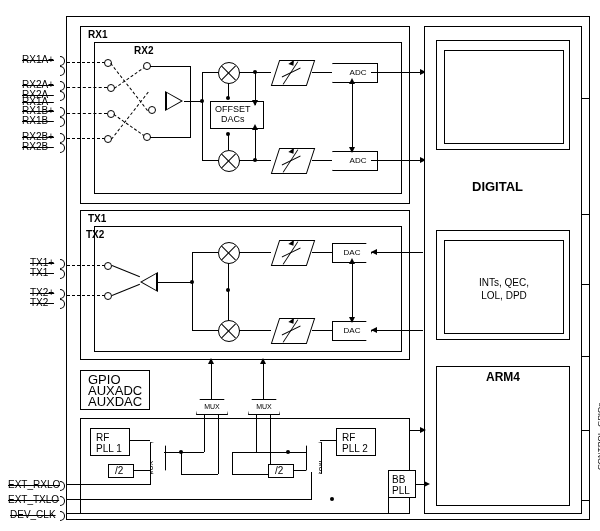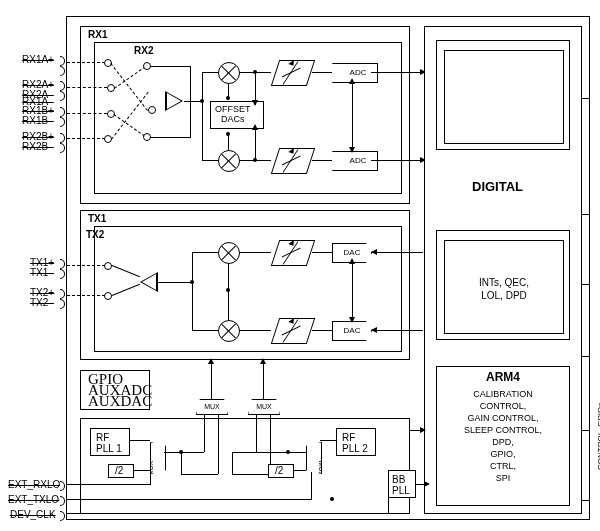--- a/index.html
+++ b/index.html
@@ -168,28 +168,20 @@
   <div class="box" style="left:436px;top:40px;width:134px;height:110px;"></div>
   <div class="box" style="left:444px;top:50px;width:120px;height:94px;text-align:center;"></div>
 
   <div class="box" style="left:436px;top:230px;width:134px;height:110px;"></div>
   <div class="box" style="left:444px;top:240px;width:120px;height:94px;"></div>
   <div class="lbl" style="left:456px;top:276px;width:96px;text-align:center;font-size:10px;line-height:13px;">INTs, QEC,
 LOL, DPD</div>
 
   <div class="box" style="left:436px;top:366px;width:134px;height:140px;"></div>
   <div class="lbl mid" style="left:486px;top:372px;font-size:12px;">ARM4</div>
-  <div class="lbl" style="left:448px;top:388px;width:110px;text-align:center;font-size:9px;line-height:12px;">CALIBRATION
-CONTROL,
-GAIN CONTROL,
-SLEEP CONTROL,
-DPD,
-GPIO,
-CTRL,
-SPI</div>
 
   <div class="line" style="left:582px;top:98px;width:8px;height:1px;"></div>
   <div class="line" style="left:582px;top:214px;width:8px;height:1px;"></div>
   <div class="line" style="left:582px;top:284px;width:8px;height:1px;"></div>
   <div class="line" style="left:582px;top:356px;width:8px;height:1px;"></div>
   <div class="line" style="left:582px;top:430px;width:8px;height:1px;"></div>
   <div class="line" style="left:582px;top:500px;width:8px;height:1px;"></div>
 
   <div class="box" style="left:80px;top:210px;width:330px;height:150px;"></div>
   <div class="lbl mid" style="left:88px;top:214px;">TX1</div>
@@ -239,21 +231,21 @@
   <div class="line" style="left:352px;top:262px;width:1px;height:59px;"></div>
   <div class="arrow-u" style="left:349px;top:258px;"></div>
   <div class="arrow-u" style="left:349px;top:317px;transform:rotate(180deg);"></div>
 
   <div class="line" style="left:371px;top:252px;width:52px;height:1px;"></div>
   <div class="line" style="left:371px;top:330px;width:52px;height:1px;"></div>
   <div class="arrow-r" style="left:371px;top:249px;transform:rotate(180deg);"></div>
   <div class="arrow-r" style="left:371px;top:327px;transform:rotate(180deg);"></div>
 
   <div class="box" style="left:80px;top:370px;width:70px;height:40px;"></div>
-  <div class="lbl" style="left:88px;top:374px;font-size:15px;line-height:11px;font-family:Liberation Serif, serif;">GPIO
+  <div class="lbl" style="left:88px;top:374px;font-size:13px;line-height:11px;">GPIO
 AUXADC
 AUXDAC</div>
 
   <div class="box" style="left:80px;top:418px;width:330px;height:96px;"></div>
 
   <div class="trap" style="left:196px;top:399px;"><span>MUX</span></div>
   <div class="trap" style="left:248px;top:399px;"><span>MUX</span></div>
 
   <div class="line" style="left:211px;top:362px;width:1px;height:37px;"></div>
   <div class="arrow-u" style="left:208px;top:358px;"></div>

